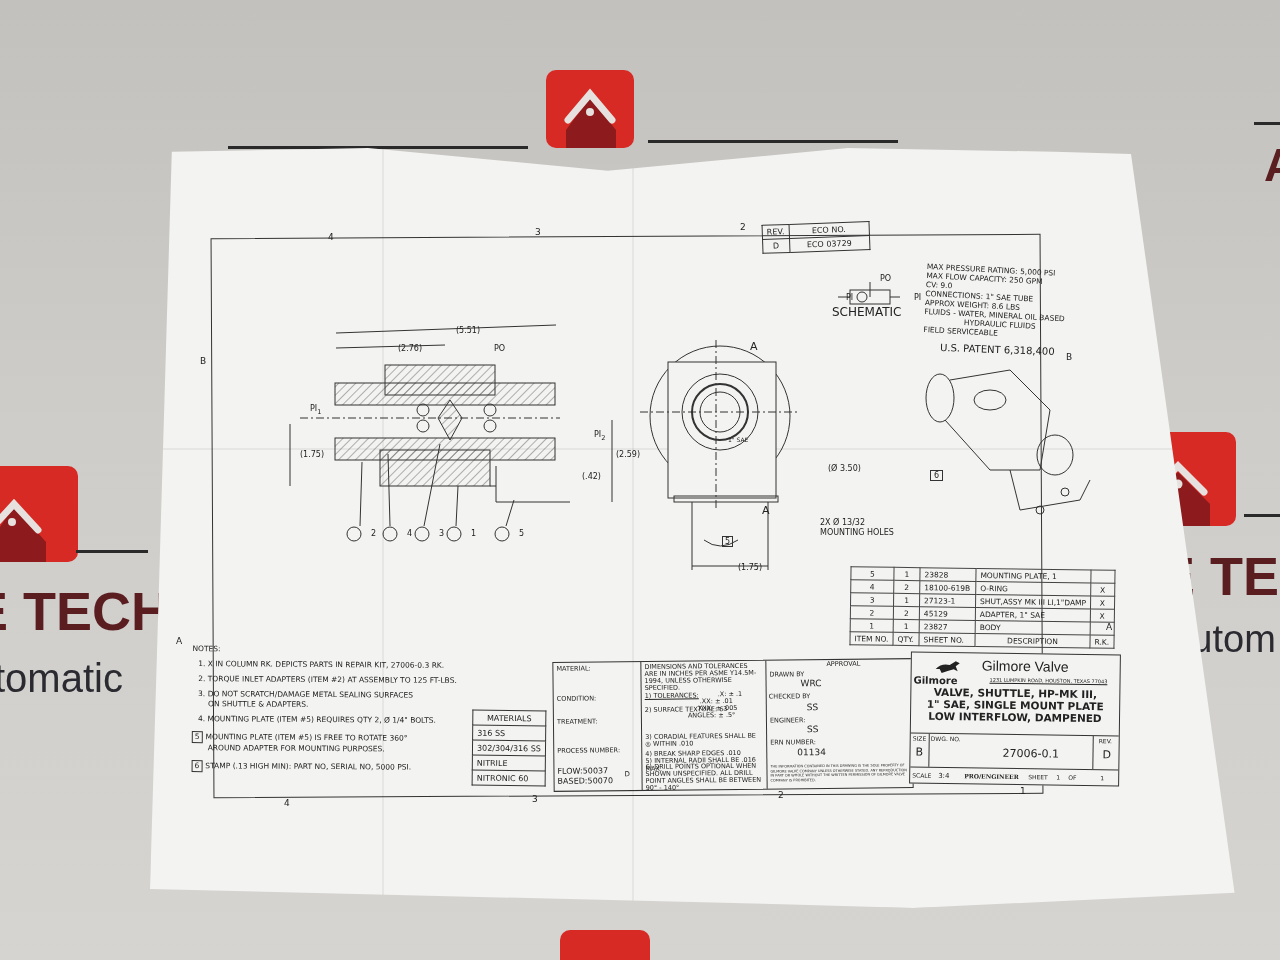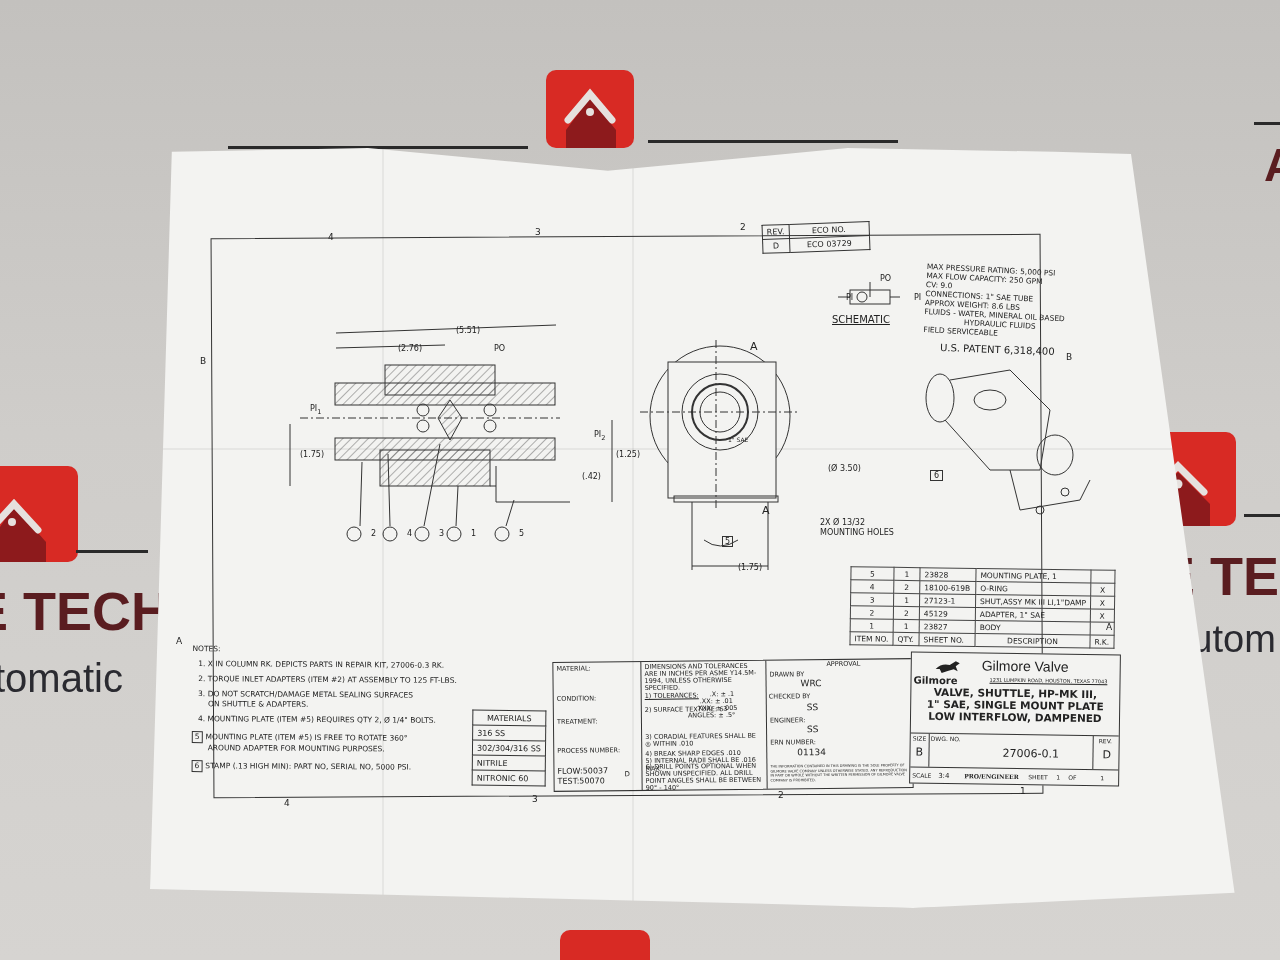--- a/index.html
+++ b/index.html
@@ -54,21 +54,21 @@
 
     .drawing-svg { position: absolute; left: 0; top: 0; }
 
     
     .rev-table { position: absolute; left: 762px; top: 223px; border-collapse: collapse; font-size: 8px; transform: rotate(-2deg); }
     .rev-table td { border: 1px solid #333; padding: 2px 4px; text-align: center; }
 
     .specs { position: absolute; left: 927px; top: 262px; font-size: 7.5px; line-height: 9px; text-transform: uppercase; transform: rotate(3deg); transform-origin: left top; }
     .specs div { white-space: nowrap; }
     .patent { position: absolute; left: 940px; top: 344px; font-size: 10px; transform: rotate(2deg); }
-    .schem-label { position: absolute; left: 832px; top: 314px; font-size: 10px; text-decoration: underline; }
+    .schem-label { position: absolute; left: 832px; top: 305px; font-size: 12px; }
 
     .dim { position: absolute; font-size: 8px; white-space: nowrap; padding-left: 20px; }
 
     
     .bom { position: absolute; left: 850px; top: 568px; border-collapse: collapse; font-size: 7.5px; transform: rotate(0.8deg); }
     .bom td { border: 1px solid #444; padding: 1px 4px; height: 13px; white-space: nowrap; }
 
     
     .title-block {
       position: absolute; left: 910px; top: 653px; width: 210px; height: 132px;
@@ -249,21 +249,21 @@
   <div>APPROX WEIGHT: 8.6 LBS</div>
   <div>FLUIDS - WATER, MINERAL OIL BASED</div>
   <div style="padding-left:40px;">HYDRAULIC FLUIDS</div>
   <div>FIELD SERVICEABLE</div>
 </div>
 <div class="patent">U.S. PATENT 6,318,400</div>
 
 <span class="dim" style="left:436px;top:326px;">(5.51)</span>
 <span class="dim" style="left:378px;top:344px;">(2.76)</span>
 <span class="dim" style="left:280px;top:450px;">(1.75)</span>
-<span class="dim" style="left:596px;top:450px;">(1.25)</span>
+<span class="dim" style="left:596px;top:450px;">(2.59)</span>
 <span class="dim" style="left:562px;top:472px;">(.42)</span>
 <span class="dim" style="left:474px;top:344px;">PO</span>
 <span class="dim" style="left:290px;top:404px;"><span>PI</span><sub>1</sub></span>
 <span class="dim" style="left:574px;top:430px;"><span>PI</span><sub>2</sub></span>
 <span class="dim" style="left:351px;top:529px;">2</span>
 <span class="dim" style="left:387px;top:529px;">4</span>
 <span class="dim" style="left:419px;top:529px;">3</span>
 <span class="dim" style="left:451px;top:529px;">1</span>
 <span class="dim" style="left:499px;top:529px;">5</span>
 
@@ -356,27 +356,27 @@
 </tbody>
   </table>
 
 <div class="spec-block">
   <div class="sb-col" style="left:0;width:88px;">
     <div class="sb-label" style="left:3px;top:2px;">MATERIAL:</div>
     <div class="sb-label" style="left:3px;top:32px;">CONDITION:</div>
     <div class="sb-label" style="left:3px;top:55px;">TREATMENT:</div>
     <div class="sb-label" style="left:3px;top:84px;">PROCESS NUMBER:</div>
     <div class="sb-val" style="left:3px;top:104px;font-size:8px;">FLOW:50037</div>
-    <div class="sb-val" style="left:3px;top:114px;font-size:8px;">TEST:50070</div>
+    <div class="sb-val" style="left:3px;top:114px;font-size:8px;">BASED:50070</div>
     <div class="sb-val" style="left:70px;top:108px;font-size:7px;">D</div>
   </div>
   <div class="sb-col" style="left:88px;width:125px;">
     <div class="sb-label" style="left:3px;top:2px;right:3px;line-height:7px;">DIMENSIONS AND TOLERANCES ARE IN INCHES PER ASME Y14.5M-1994, UNLESS OTHERWISE SPECIFIED.</div>
     <div class="sb-label" style="left:3px;top:30px;text-decoration:underline;">1) TOLERANCES:</div>
-    <div class="sb-label" style="left:68px;top:29px;">.X: ± .1</div>
+    <div class="sb-label" style="left:76px;top:29px;">.X: ± .1</div>
     <div class="sb-label" style="left:58px;top:36px;">.XX: ± .01</div>
     <div class="sb-label" style="left:54px;top:43px;">.XXX: ± .005</div>
     <div class="sb-label" style="left:46px;top:50px;">ANGLES: ± .5°</div>
     <div class="sb-label" style="left:3px;top:44px;">2) SURFACE TEXTURE: 63</div>
     <div class="sb-label" style="left:3px;top:72px;right:3px;line-height:7px;">3) CORADIAL FEATURES SHALL BE ◎ WITHIN .010</div>
     <div class="sb-label" style="left:3px;top:88px;">4) BREAK SHARP EDGES .010</div>
     <div class="sb-label" style="left:3px;top:95px;">5) INTERNAL RADII SHALL BE .016 MAX.</div>
     <div class="sb-label" style="left:3px;top:102px;right:3px;line-height:7px;">6) DRILL POINTS OPTIONAL WHEN SHOWN UNSPECIFIED. ALL DRILL POINT ANGLES SHALL BE BETWEEN 90° - 140°</div>
   </div>
   <div style="position:absolute;left:213px;top:0;right:0;bottom:0;">

